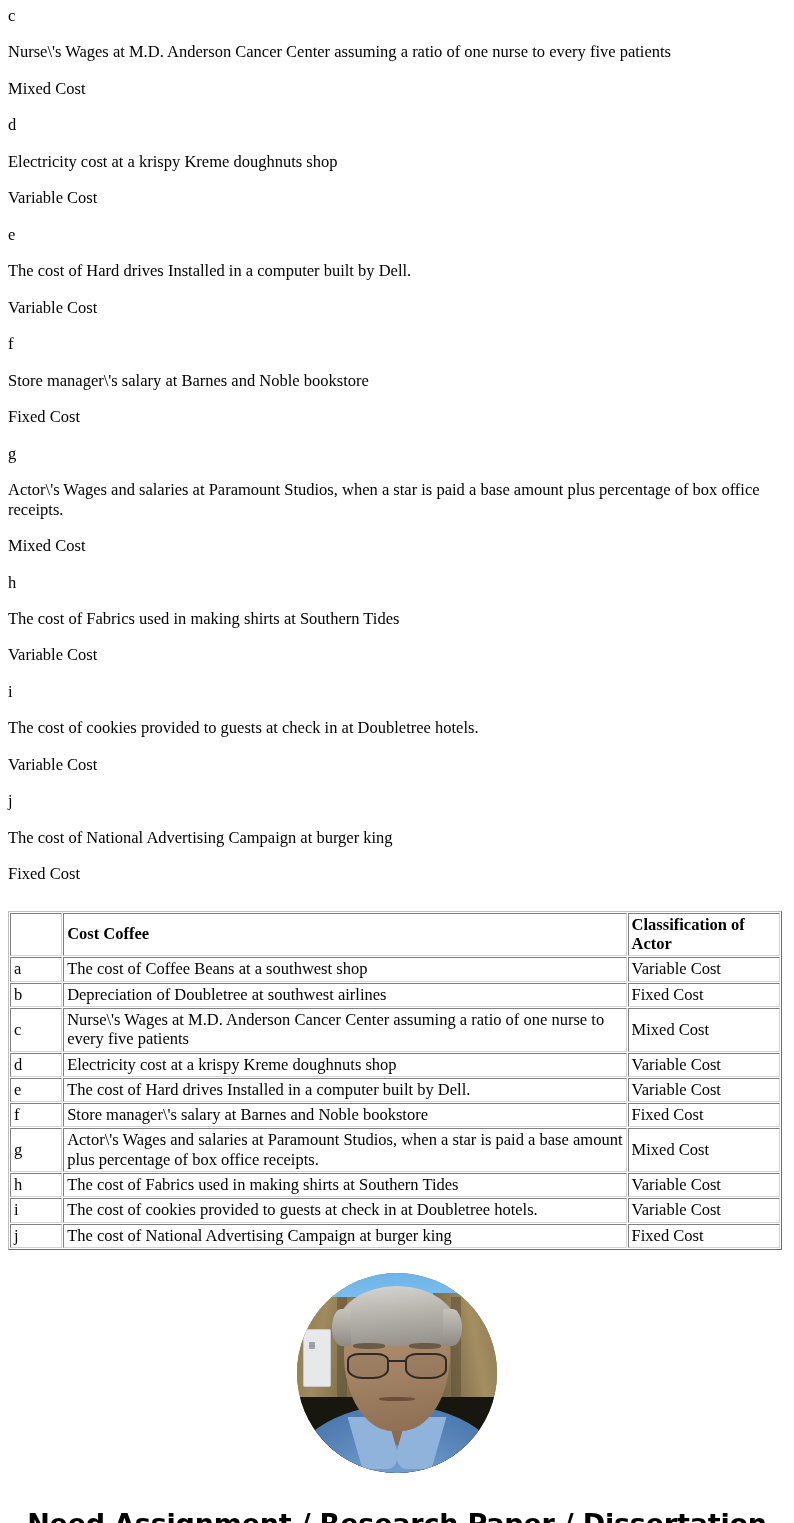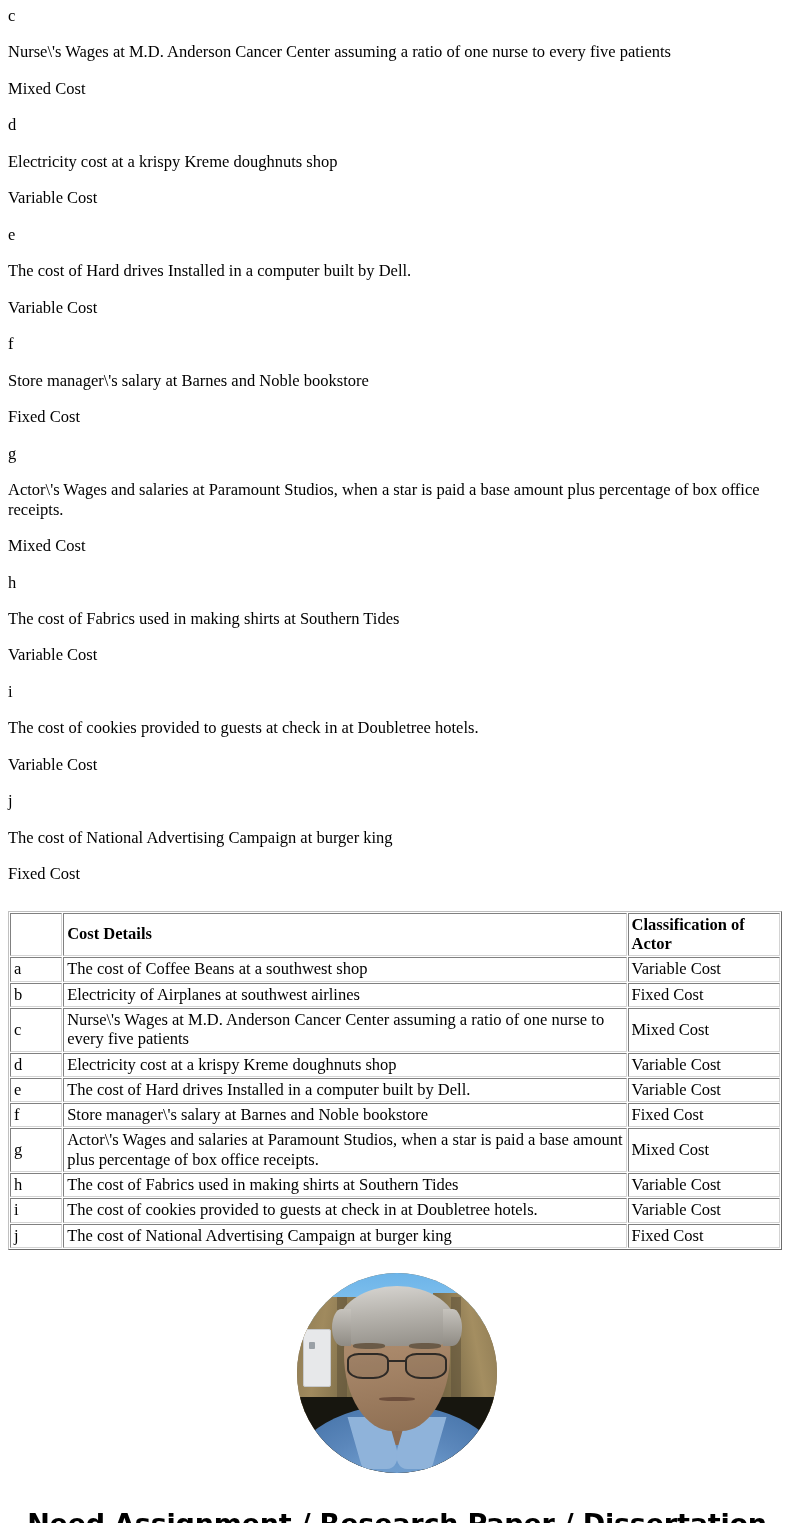--- a/index.html
+++ b/index.html
@@ -309,33 +309,33 @@
   <div class="table-wrap">
     <table class="cost-table">
       <colgroup>
         <col class="c-key">
         <col class="c-desc">
         <col class="c-class">
       </colgroup>
       <thead>
         <tr>
           <th></th>
-          <th>Cost Details</th>
+          <th>Cost Coffee</th>
           <th>Classification of Actor</th>
         </tr>
       </thead>
       <tbody>
         <tr>
           <td>a</td>
           <td>The cost of Coffee Beans at a southwest shop</td>
           <td>Variable Cost</td>
         </tr>
         <tr>
           <td>b</td>
-          <td>Electricity of Airplanes at southwest airlines</td>
+          <td>Depreciation of Doubletree at southwest airlines</td>
           <td>Fixed Cost</td>
         </tr>
         <tr>
           <td>c</td>
           <td>Nurse\'s Wages at M.D. Anderson Cancer Center assuming a ratio of one nurse to every five patients</td>
           <td>Mixed Cost</td>
         </tr>
         <tr>
           <td>d</td>
           <td>Electricity cost at a krispy Kreme doughnuts shop</td>

